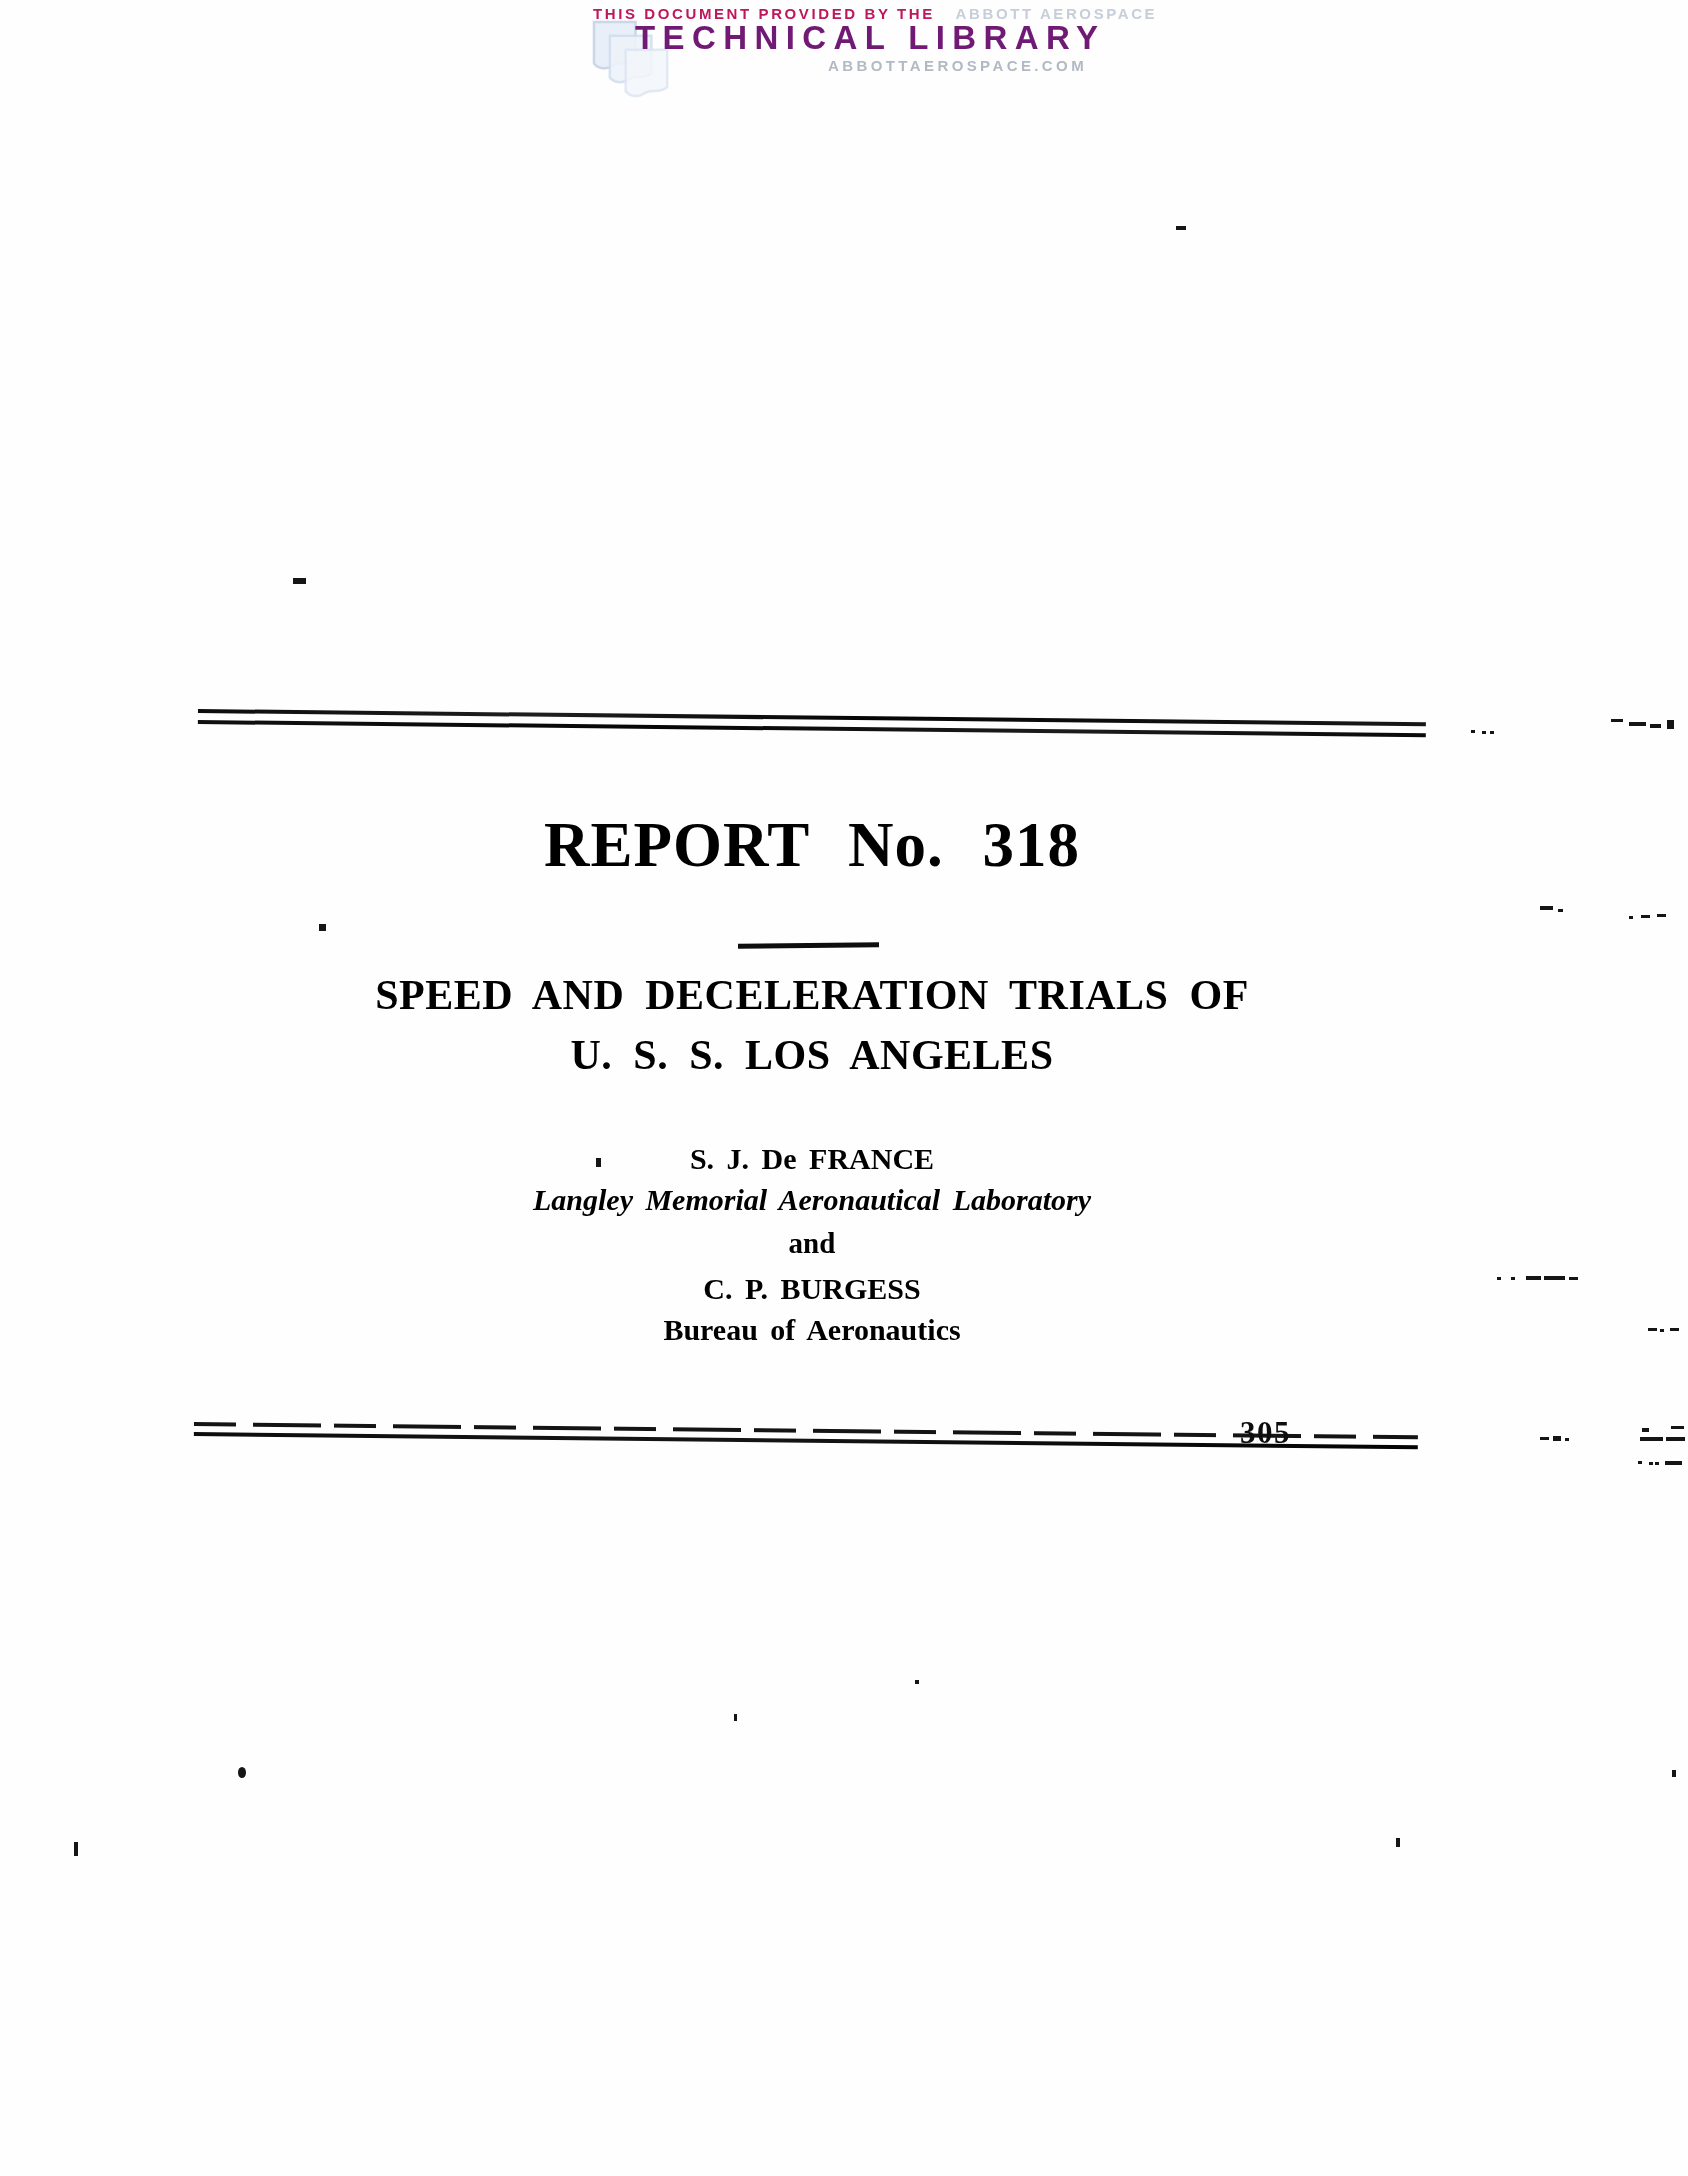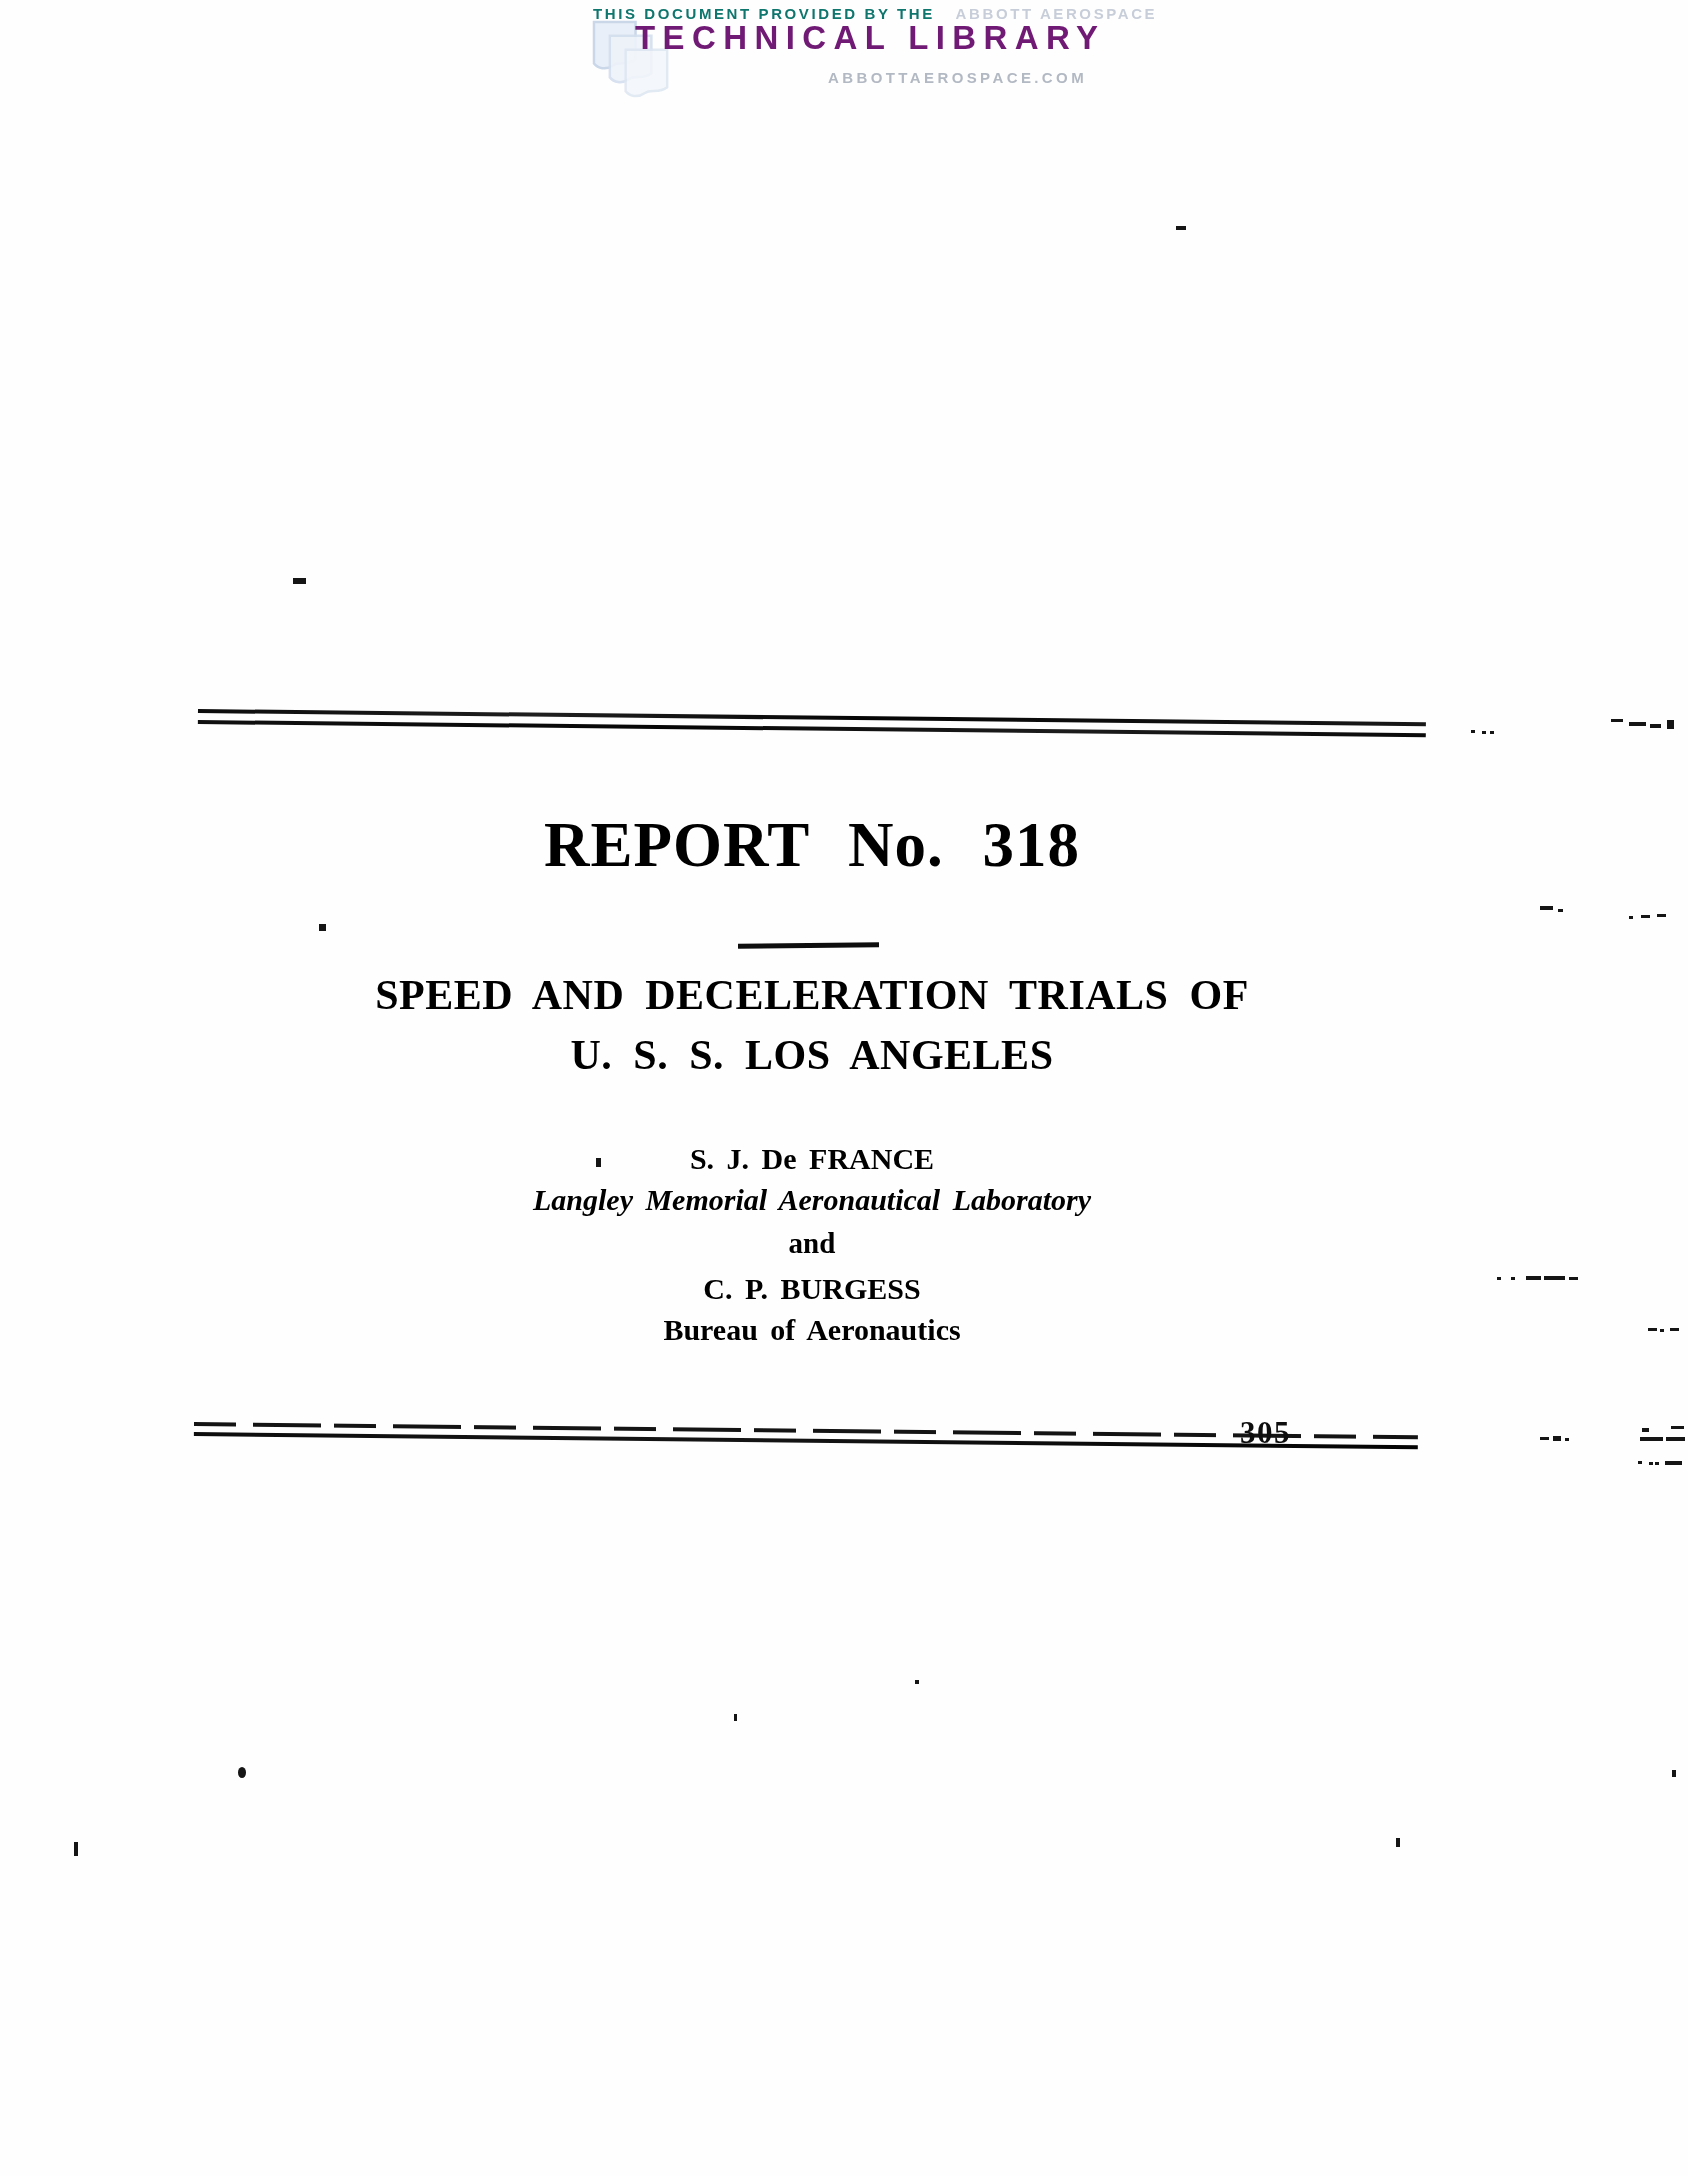--- a/index.html
+++ b/index.html
@@ -11,31 +11,31 @@
   .page { position:absolute; inset:0; background:#fefefe; }
 
   
   .wm { position:absolute; top:0; left:0; width:1109px; height:129px; }
   .wm-icon { position:absolute; left:588px; top:16px; width:103px; height:95px; }
   .wm-prefix-row {
     position:absolute; top:5px; left:593px; white-space:nowrap;
     font-family:"Liberation Sans", sans-serif; font-weight:bold;
     font-size:15px; letter-spacing:2.6px;
   }
-  .wm-prefix { color:#0f766e; }
+  .wm-prefix { color:#be185d; }
   .wm-provider { color:#c7ced9; margin-left:14px; }
   .wm-title {
     position:absolute; top:19px; left:635px; white-space:nowrap;
     font-family:"Liberation Sans", sans-serif; font-weight:bold;
     font-size:33px; letter-spacing:7.4px; color:#701a75;
   }
   .wm-site {
     position:absolute; top:57px; left:828px; white-space:nowrap;
     font-family:"Liberation Sans", sans-serif; font-weight:bold;
-    font-size:15px; letter-spacing:3.4px; color:#b2b9c3;margin-top:12px;
+    font-size:15px; letter-spacing:3.4px; color:#b2b9c3;
   }
 
   
   .rule-top { position:absolute; left:198px; top:709px; width:1228px; transform:rotate(0.62deg); transform-origin:0 0; }
   .rule-top .l1 { height:4px; background:linear-gradient(90deg,#0c0c0c 0%,#1f1f1f 28%,#050505 55%,#181818 100%); }
   .rule-top .l2 { height:4px; margin-top:7px; background:linear-gradient(90deg,#101010 0%,#060606 40%,#1c1c1c 70%,#0a0a0a 100%); }
 
   .rule-bottom { position:absolute; left:194px; top:1422px; width:1224px; transform:rotate(0.62deg); transform-origin:0 0; }
   .rule-bottom .l1 {
     height:4px;

